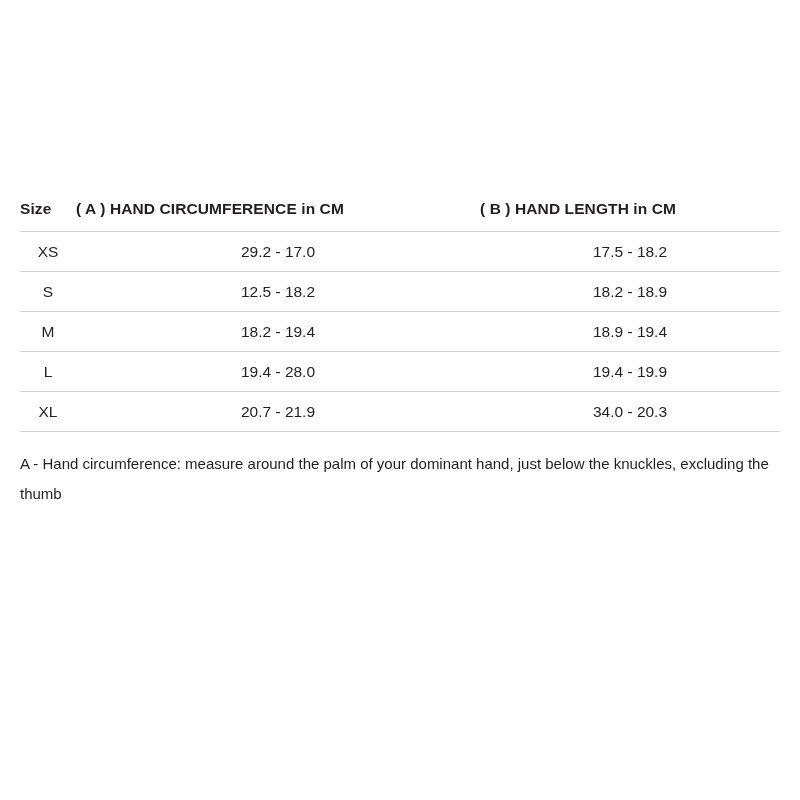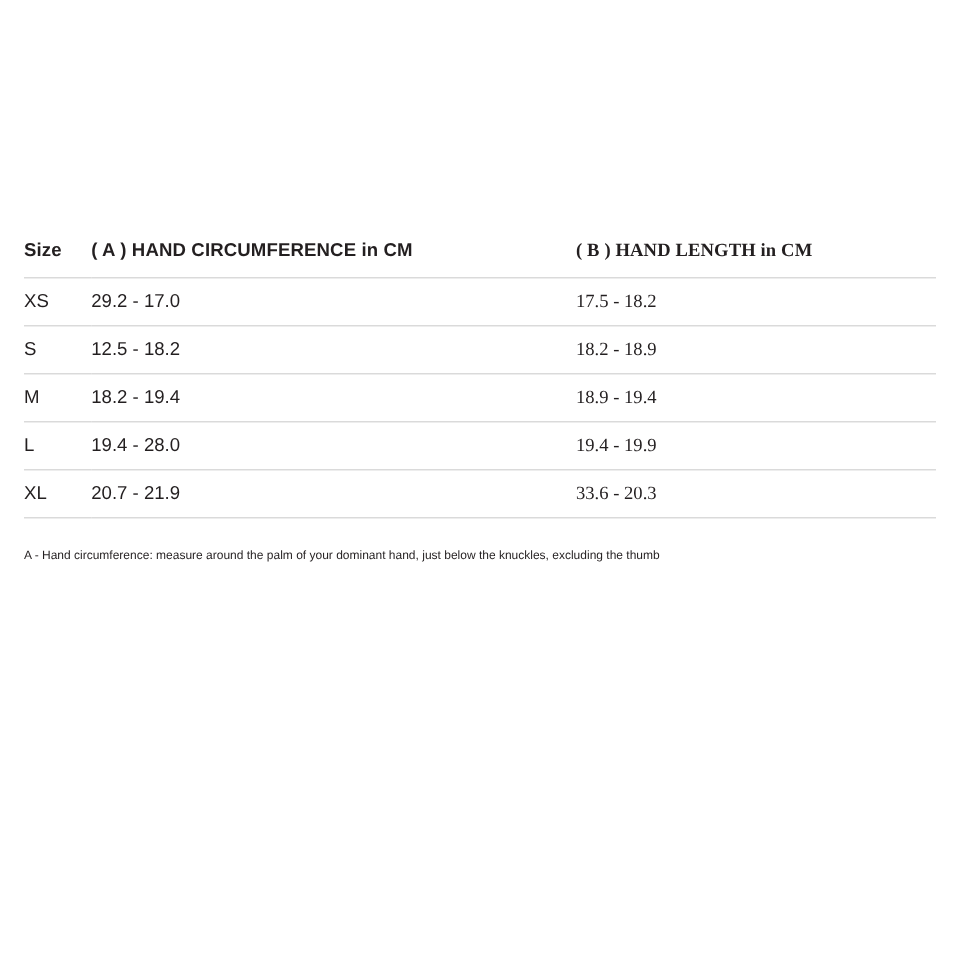--- a/index.html
+++ b/index.html
@@ -47,40 +47,41 @@
   }
   table.size-table thead tr {
     border-bottom: 1px solid #d2d2d2;
     margin-left: 36px;
   }
   table.size-table tbody td {
     font-size: 15.5px;
     height: 39px;
     color: #231f20;
     border-bottom: 1px solid #d2d2d2;
+    text-align: center;
   }
   .col-size { width: 56px; }
   .col-a { width: 404px; }
   .col-b { width: auto; }
 
   .cell-pad-a { padding-left: 3px; }
-  .cell-pad-b { padding-left: 3px; font-family: Liberation Serif, serif; }
+  .cell-pad-b { padding-left: 3px; }
 
   h2.how-title {
     font-size: 28px;
     font-weight: bold;
     margin: 17px 0 0 0;
     letter-spacing: 0.2px;
     color: #231f20;
   }
   .measure-lines {
     margin-top: 17px;
   }
   .measure-line {
-    font-size: 10px;
+    font-size: 15px;
     line-height: 30px;
     color: #231f20;
   }
 </style>
 </head>
 <body>
 
 <div class="page">
   <div class="content">
 
@@ -114,21 +115,21 @@
           <td class="cell-pad-b">18.9 - 19.4</td>
         </tr>
         <tr>
           <td>L</td>
           <td class="cell-pad-a">19.4 - 28.0</td>
           <td class="cell-pad-b">19.4 - 19.9</td>
         </tr>
         <tr>
           <td>XL</td>
           <td class="cell-pad-a">20.7 - 21.9</td>
-          <td class="cell-pad-b">33.6 - 20.3</td>
+          <td class="cell-pad-b">34.0 - 20.3</td>
         </tr>
       </tbody>
     </table>
 
 
     <div class="measure-lines">
       <div class="measure-line">A - Hand circumference: measure around the palm of your dominant hand, just below the knuckles, excluding the thumb</div>
     </div>
 
   </div>

